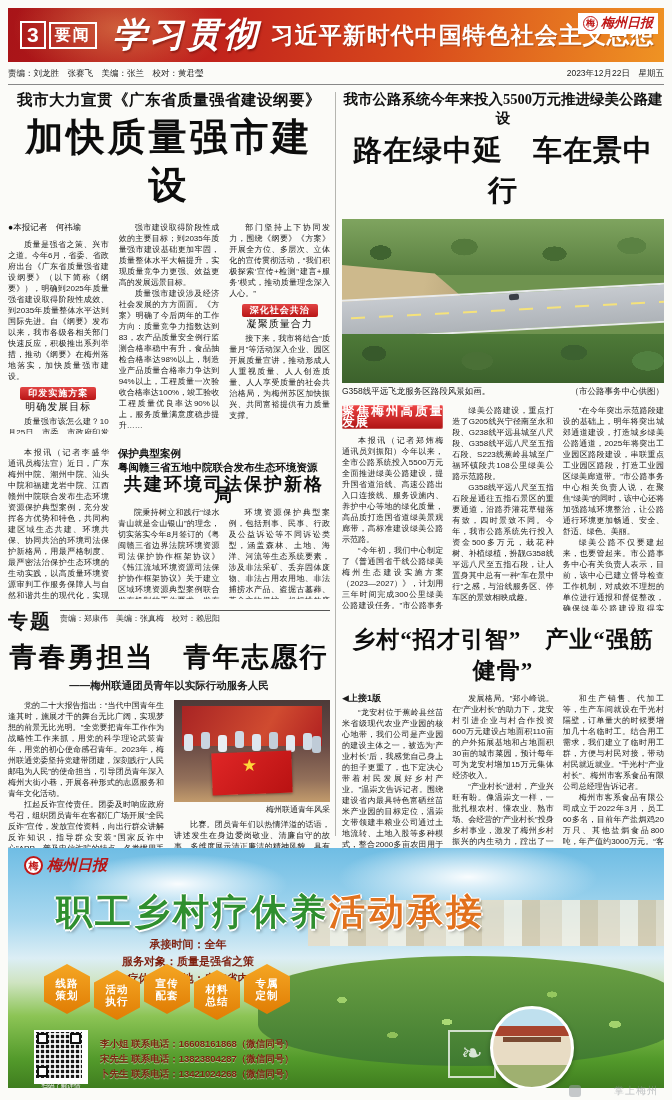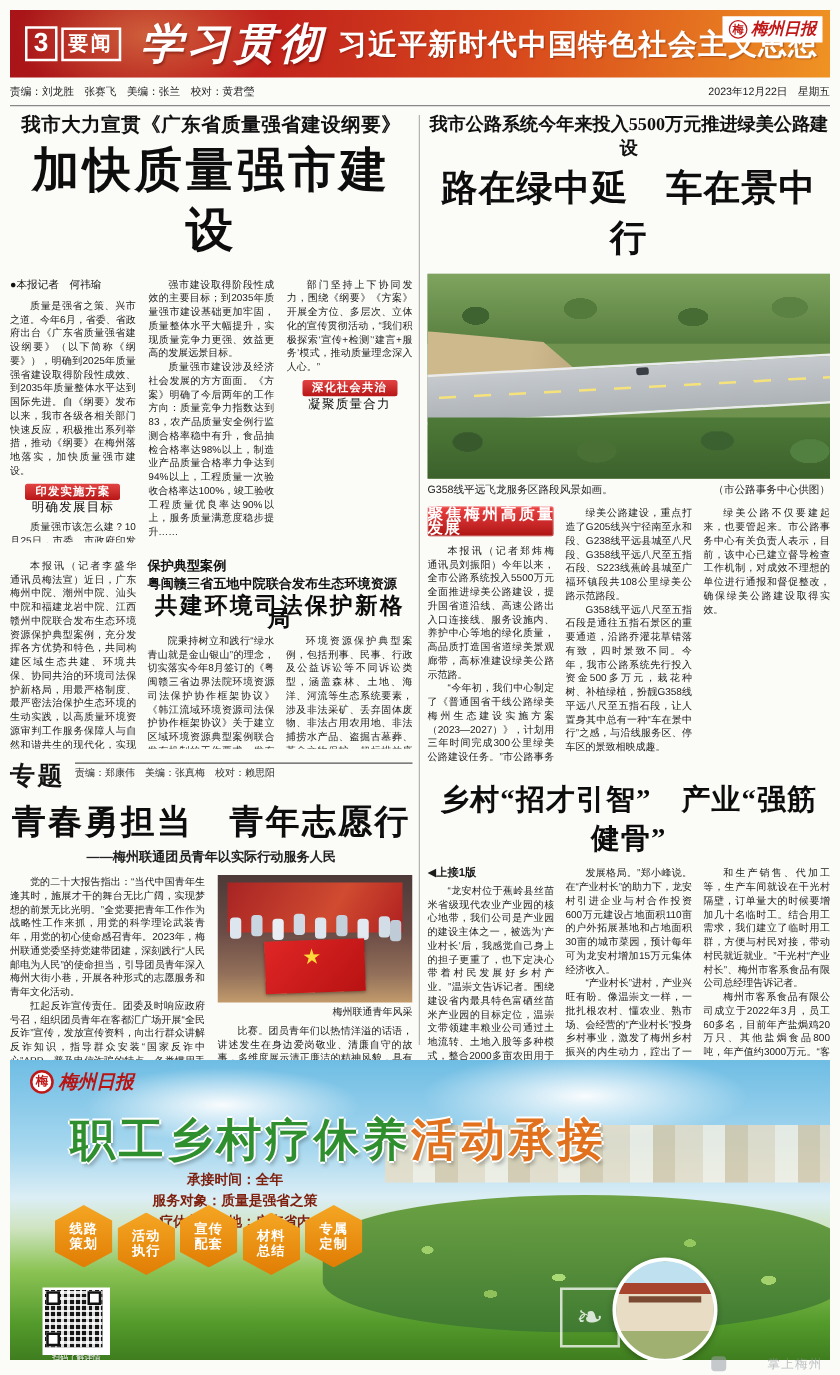--- a/index.html
+++ b/index.html
@@ -202,20 +202,21 @@
             <p>强市建设取得阶段性成效的主要目标；到2035年质量强市建设基础更加牢固，质量整体水平大幅提升，实现质量竞争力更强、效益更高的发展远景目标。</p>
             <p>质量强市建设涉及经济社会发展的方方面面。《方案》明确了今后两年的工作方向：质量竞争力指数达到83，农产品质量安全例行监测合格率稳中有升，食品抽检合格率达98%以上，制造业产品质量合格率力争达到94%以上，工程质量一次验收合格率达100%，竣工验收工程质量优良率达90%以上，服务质量满意度稳步提升……</p>
 
           </div>
           <div class="col">
             <p>部门坚持上下协同发力，围绕《纲要》《方案》开展全方位、多层次、立体化的宣传贯彻活动，“我们积极探索‘宣传+检测’‘建言+服务’模式，推动质量理念深入人心。”</p>
             <div class="subhead">
               <span class="red">深化社会共治</span>
               <span class="blk">凝聚质量合力</span>
             </div>
+            <p>接下来，我市将结合“质量月”等活动深入企业、园区开展质量宣讲，推动形成人人重视质量、人人创造质量、人人享受质量的社会共治格局，为梅州苏区加快振兴、共同富裕提供有力质量支撑。</p>
           </div>
         </div>
       </div>
 
       <div class="c-wrap bodytext">
         <div class="c-col1">
           <p>本报讯（记者李盛华　通讯员梅法宣）近日，广东梅州中院、潮州中院、汕头中院和福建龙岩中院、江西赣州中院联合发布生态环境资源保护典型案例，充分发挥各方优势和特色，共同构建区域生态共建、环境共保、协同共治的环境司法保护新格局，用最严格制度、最严密法治保护生态环境的生动实践，以高质量环境资源审判工作服务保障人与自然和谐共生的现代化，实现韩江流域和三省边界天更蓝、地更绿、水更清。</p>
 
         </div>
         <div class="c-right">
@@ -284,20 +285,21 @@
           <div class="col">
             <div class="focus-badge">聚焦梅州高质量发展</div>
             <p>本报讯（记者郑炜梅　通讯员刘振阳）今年以来，全市公路系统投入5500万元全面推进绿美公路建设，提升国省道沿线、高速公路出入口连接线、服务设施内、养护中心等地的绿化质量，高品质打造国省道绿美景观廊带，高标准建设绿美公路示范路。</p>
             <p>“今年初，我们中心制定了《普通国省干线公路绿美梅州生态建设实施方案（2023—2027）》，计划用三年时间完成300公里绿美公路建设任务。”市公路事务中心相关负责人介绍说。</p>
           </div>
           <div class="col">
             <p>绿美公路建设，重点打造了G205线兴宁径南至永和段、G238线平远县城至八尺段、G358线平远八尺至五指石段、S223线蕉岭县城至广福环镇段共108公里绿美公路示范路段。</p>
             <p>G358线平远八尺至五指石段是通往五指石景区的重要通道，沿路乔灌花草错落有致，四时景致不同。今年，我市公路系统先行投入资金500多万元，栽花种树、补植绿植，扮靓G358线平远八尺至五指石段，让人置身其中总有一种“车在景中行”之感，与沿线服务区、停车区的景致相映成趣。</p>
           </div>
           <div class="col">
+            <p>“在今年突出示范路段建设的基础上，明年将突出城郊通道建设，打造城乡绿美公路通道，2025年将突出工业园区路段建设，串联重点工业园区路段，打造工业园区绿美廊道带。”市公路事务中心相关负责人说，在聚焦“绿美”的同时，该中心还将加强路域环境整治，让公路通行环境更加畅通、安全、舒适、绿色、美丽。</p>
             <p>绿美公路不仅要建起来，也要管起来。市公路事务中心有关负责人表示，目前，该中心已建立督导检查工作机制，对成效不理想的单位进行通报和督促整改，确保绿美公路建设取得实效。</p>
           </div>
         </div>
       </div>
 
       <div>
         <div class="v-head serif">乡村“招才引智”　产业“强筋健骨”</div>
         <div class="v-cols bodytext">
           <div class="col">
             <div class="cont">◀上接1版</div>
@@ -368,20 +370,25 @@
 
     <div class="qr">
       <div class="grid">
         <span class="f f1"></span>
         <span class="f f2"></span>
         <span class="f f3"></span>
       </div>
     </div>
     <div class="qr-cap">扫码了解详情</div>
 
+    <div class="contacts">
+      <div>李小姐 联系电话：16608161868（微信同号）</div>
+      <div>宋先生 联系电话：13823804287（微信同号）</div>
+      <div>卜先生 联系电话：13421024268（微信同号）</div>
+    </div>
 
     <div class="wm-emblem">❧</div>
     <div class="circ"></div>
   </div>
 
   <div class="watermark">
     <span class="wi"></span>
     <span class="wt">掌上梅州</span>
   </div>
 

